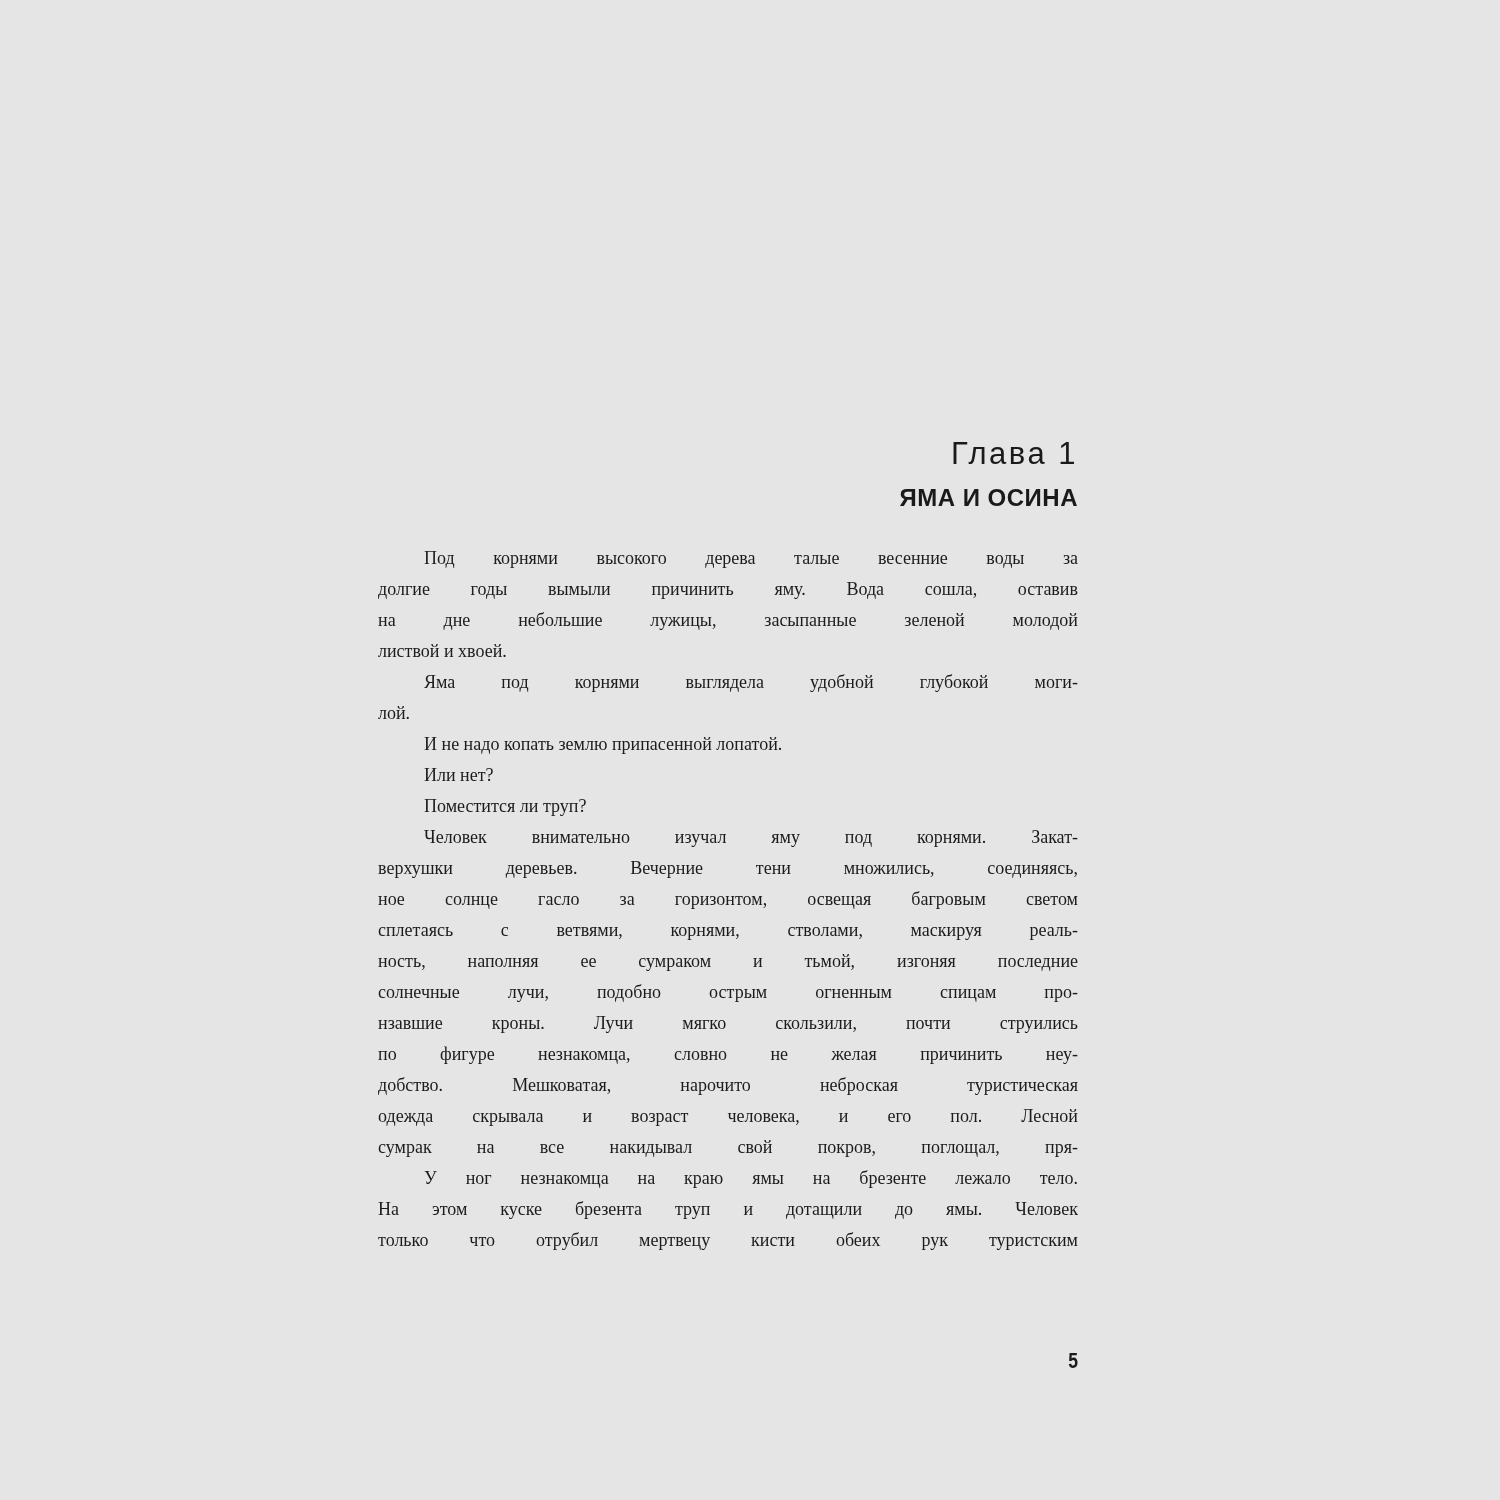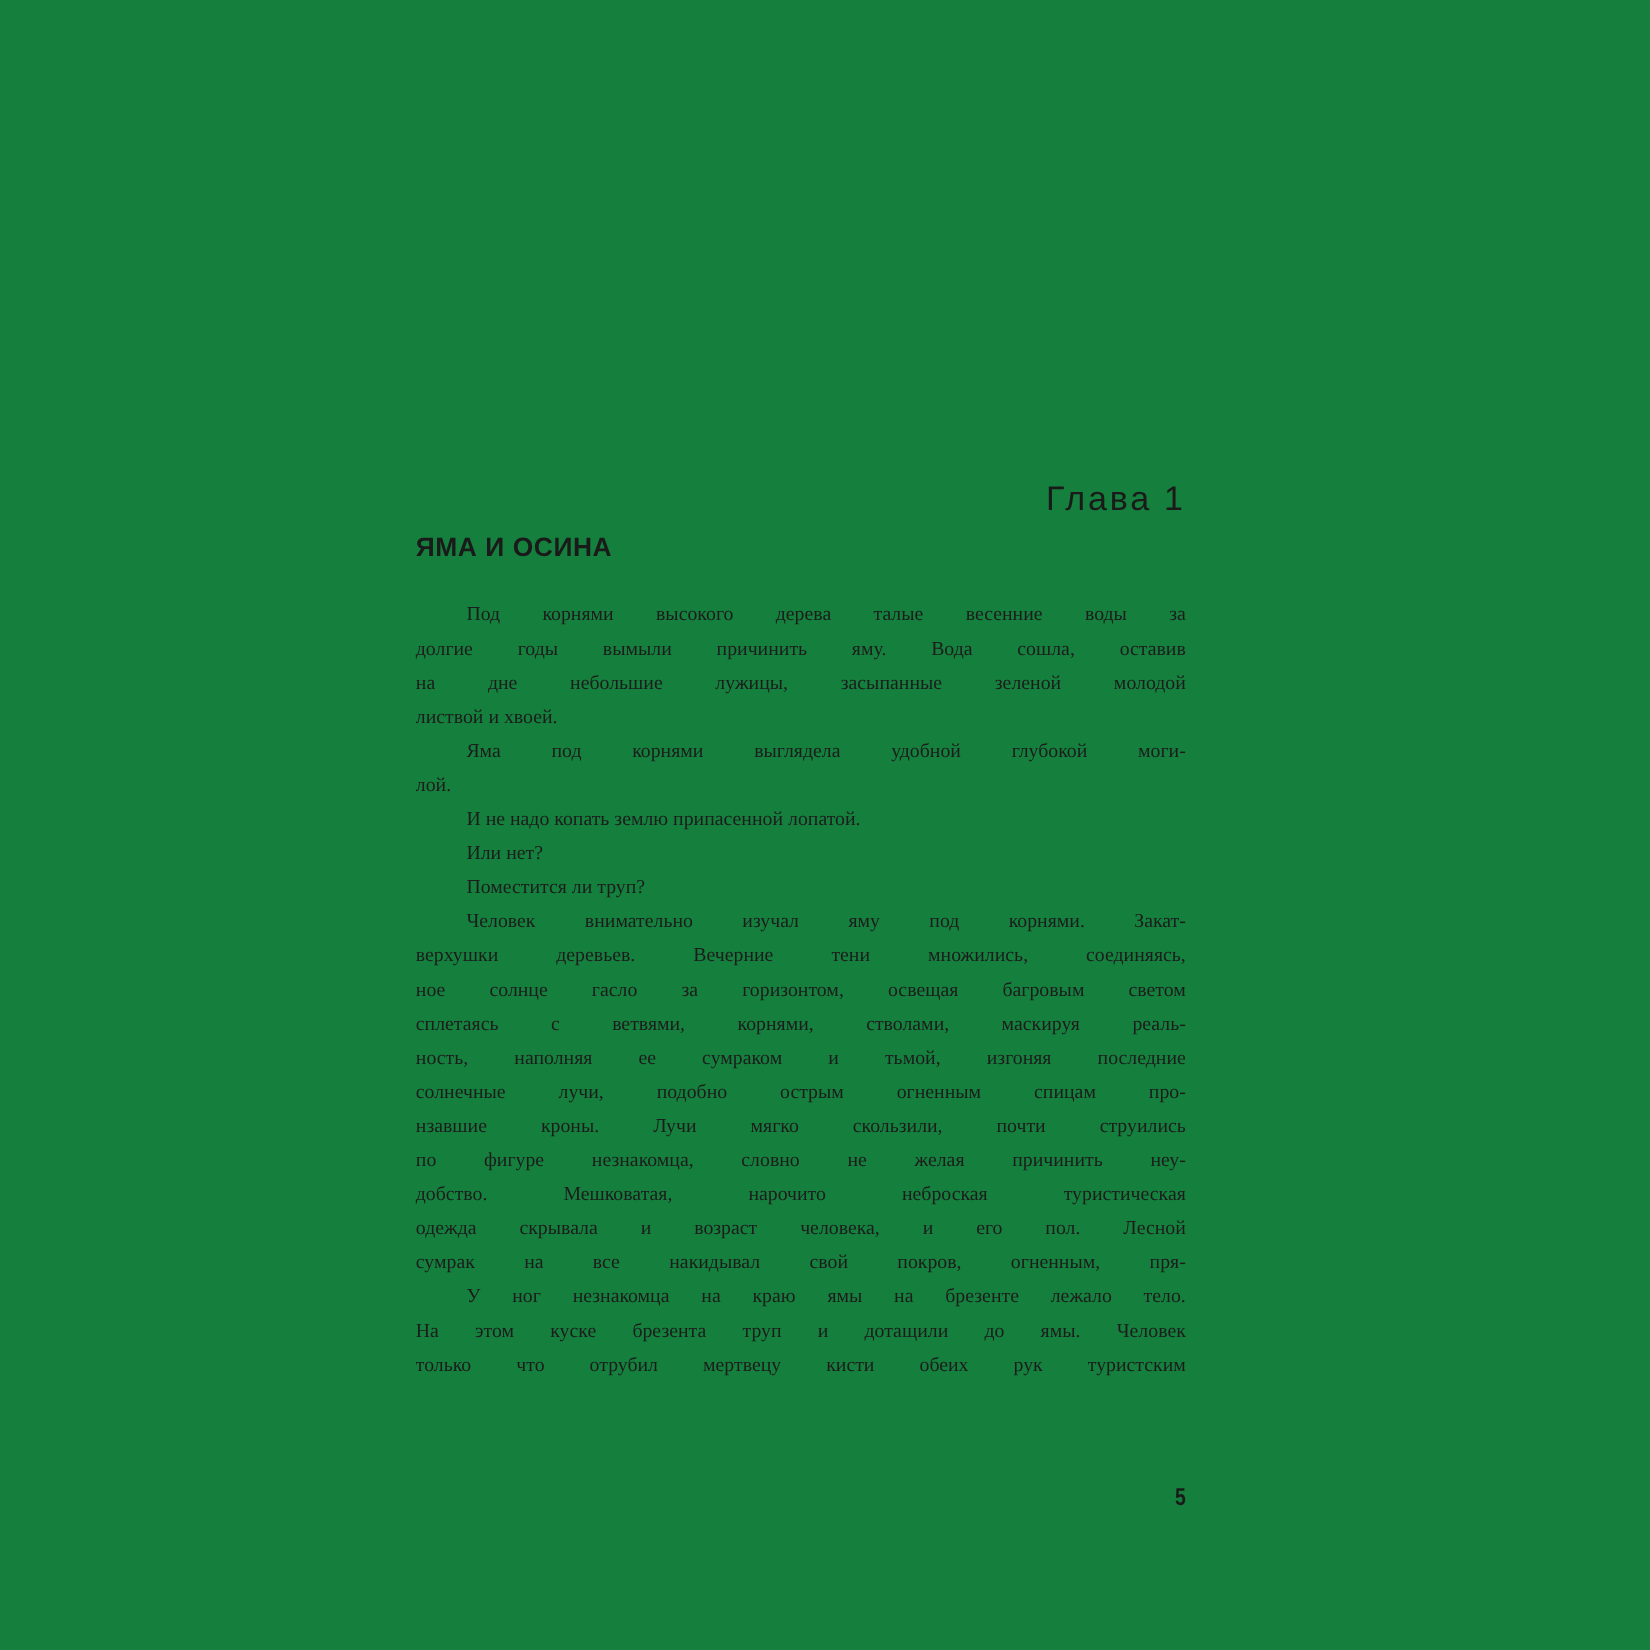--- a/index.html
+++ b/index.html
@@ -1,26 +1,26 @@
 <!DOCTYPE html>
 <html><head>
   <meta charset="utf-8">
   <style>
     html, body { margin: 0; padding: 0; background: #ffffff; }
     body { width: 1500px; height: 1500px; position: relative; overflow: hidden; }
-    .page { position: absolute; left: 0; top: 0; width: 1500px; height: 1500px; background: #15803d; }
+    .page { position: absolute; left: 0; top: 0; width: 1500px; height: 1500px; background: #e5e5e5; }
     .chapter-num {
       position: absolute; left: 378px; width: 700px; top: 436px;
       text-align: right; font-family: "Liberation Sans", sans-serif;
       font-size: 31px; letter-spacing: 2.5px; color: #1a1a1a; font-weight: normal;
       line-height: 36px;
     }
     .chapter-title {
       position: absolute; left: 378px; width: 700px; top: 482px;
-      font-family: "Liberation Sans", sans-serif;
+      text-align: right; font-family: "Liberation Sans", sans-serif;
       font-size: 24px; font-weight: bold; color: #1a1a1a; letter-spacing: 0.5px;
       line-height: 32px;
     }
     .body-text {
       position: absolute; left: 378px; top: 543px; width: 700px;
       font-family: "Liberation Serif", serif; font-size: 18px; color: #1c1c1c;
       line-height: 31px;
     }
     .line { height: 31px; white-space: nowrap; overflow: visible; }
     .line.just { text-align: justify; text-align-last: justify; }
@@ -51,20 +51,20 @@
     <div class="line indent just">Человек внимательно изучал яму под корнями. Закат-</div>
     <div class="line just">верхушки деревьев. Вечерние тени множились, соединяясь,</div>
     <div class="line just">ное солнце гасло за горизонтом, освещая багровым светом</div>
     <div class="line just">сплетаясь с ветвями, корнями, стволами, маскируя реаль-</div>
     <div class="line just">ность, наполняя ее сумраком и тьмой, изгоняя последние</div>
     <div class="line just">солнечные лучи, подобно острым огненным спицам про-</div>
     <div class="line just">нзавшие кроны. Лучи мягко скользили, почти струились</div>
     <div class="line just">по фигуре незнакомца, словно не желая причинить неу-</div>
     <div class="line just">добство. Мешковатая, нарочито неброская туристическая</div>
     <div class="line just">одежда скрывала и возраст человека, и его пол. Лесной</div>
-    <div class="line just">сумрак на все накидывал свой покров, огненным, пря-</div>
+    <div class="line just">сумрак на все накидывал свой покров, поглощал, пря-</div>
     <div class="line indent just">У ног незнакомца на краю ямы на брезенте лежало тело.</div>
     <div class="line just">На этом куске брезента труп и дотащили до ямы. Человек</div>
     <div class="line just">только что отрубил мертвецу кисти обеих рук туристским</div>
   </div>
 
   <div class="page-number">5</div>
 </div>
 
 </body></html>

